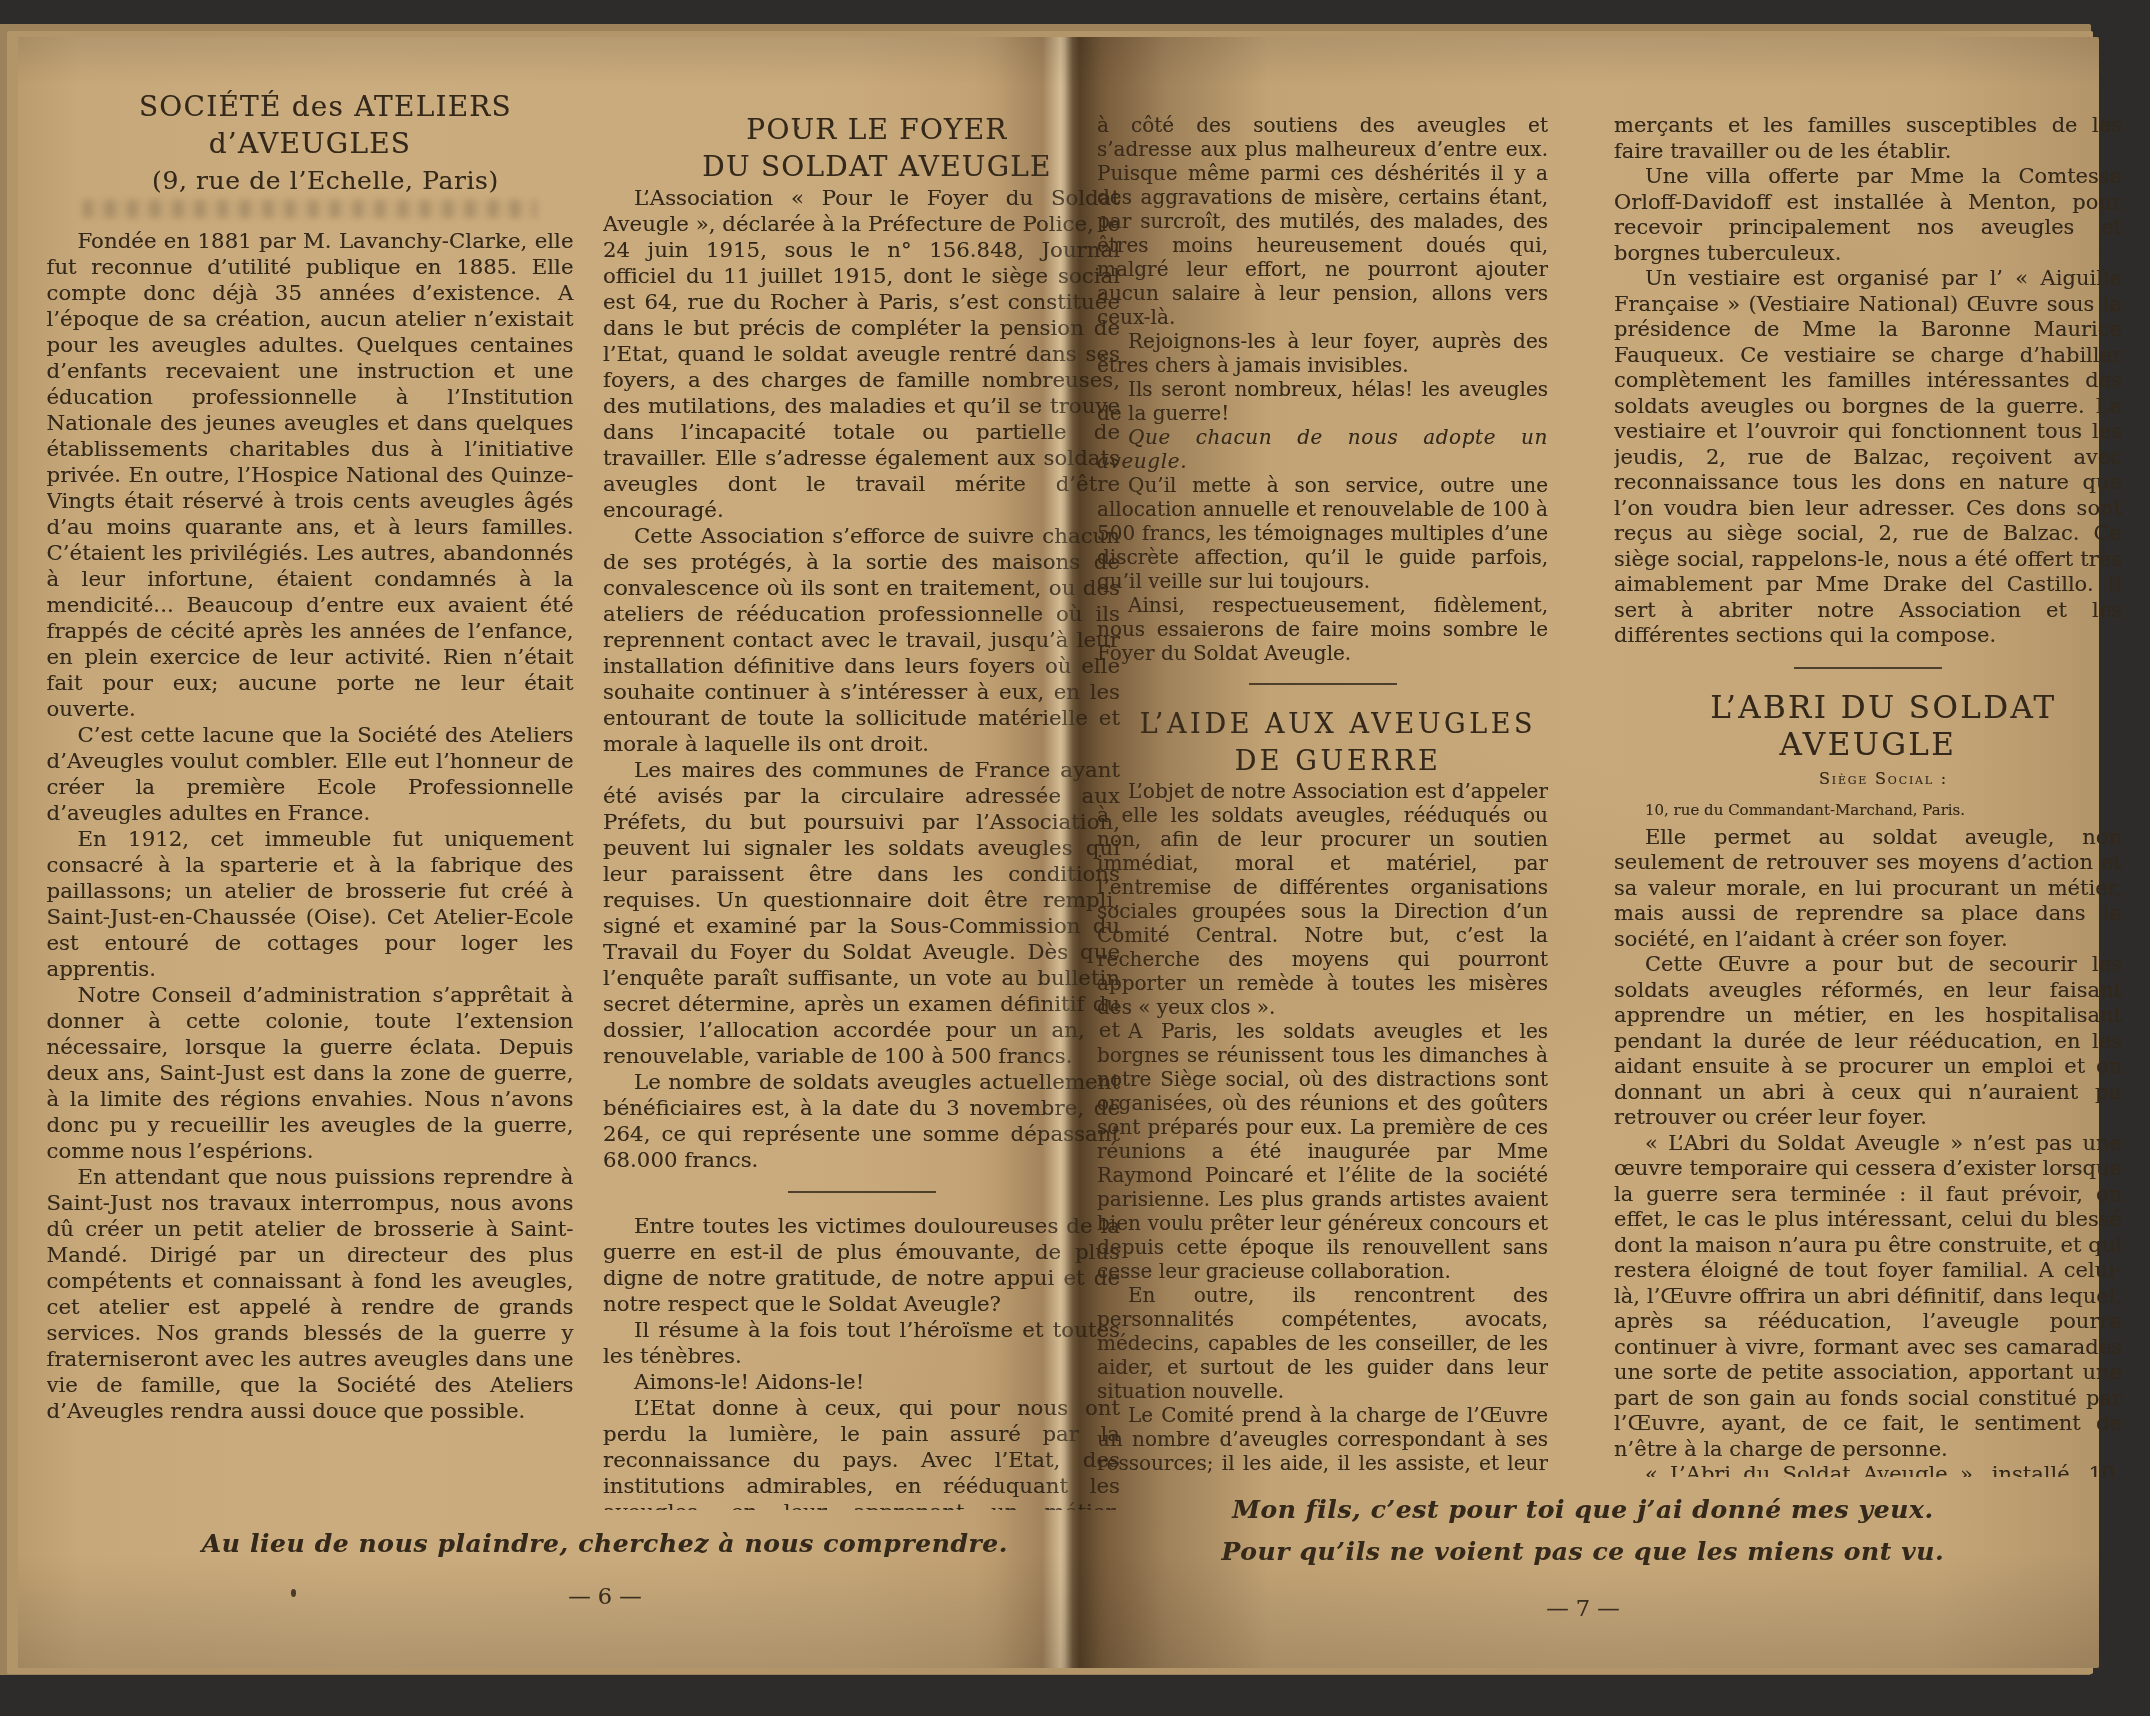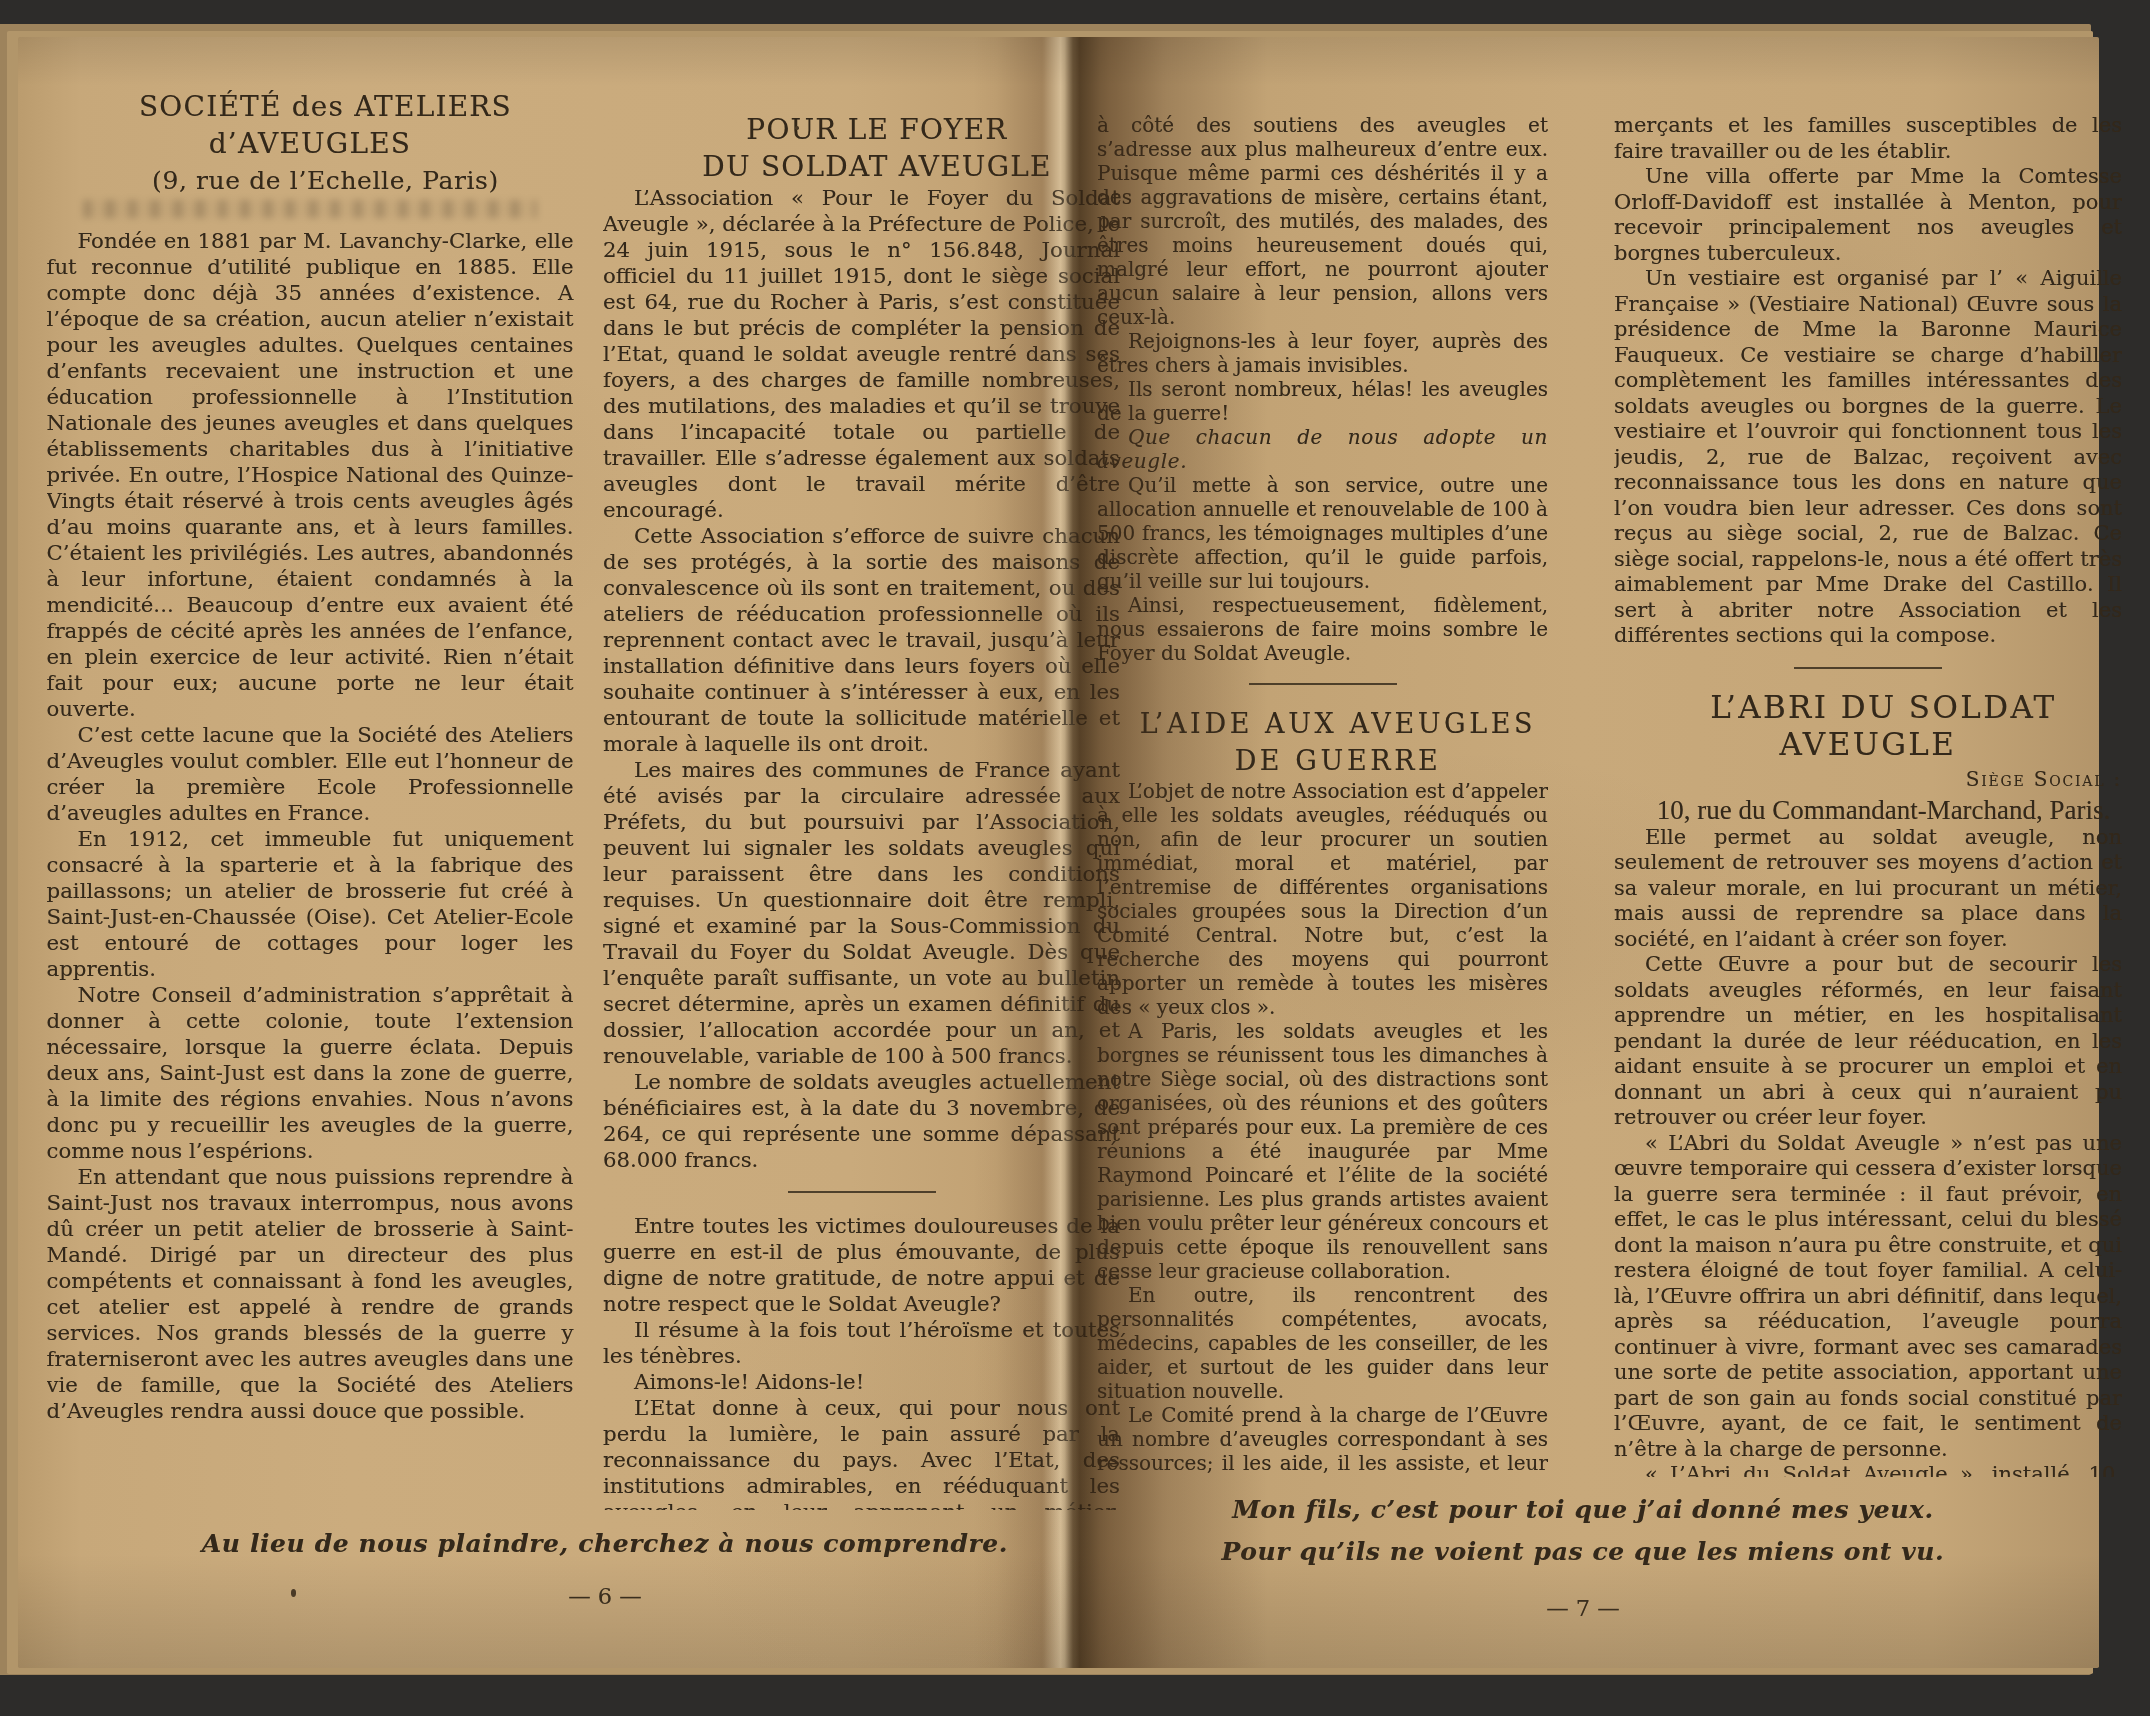--- a/index.html
+++ b/index.html
@@ -53,22 +53,22 @@
   .col2{left:585px;top:74px;width:517px;font-size:21.3px;line-height:26px;max-height:1399px;}
   .col3{left:1079px;top:76px;width:451px;font-size:20px;line-height:24px;max-height:1364px;}
   .col4{left:1549px;top:76px;width:508px;font-size:21px;line-height:25.5px;max-height:1364px;margin-left:47px;}
 
   .art-title{ text-align:center;text-indent:0;font-size:28px;line-height:37px;letter-spacing:1.2px;margin:0 0 3.6px 0;}
   .art-title.spaced{letter-spacing:3.6px;font-size:27px;}
   .art-title.mid{margin-top:20px;}
   .smudge{height:18px;width:86%;margin:1.2px auto 9.5px auto;
       background:repeating-linear-gradient(90deg, rgba(60,48,33,0.42) 0 9.5px, rgba(60,48,33,0.07) 9.5px 22.5px);
       filter:blur(3.6px);opacity:0.55;}
-  .subhead{text-align:right;text-indent:0;font-variant:small-caps;letter-spacing:1.8px;font-size:20px;line-height:32px;margin:0;}
-  .addr{text-align:center;text-indent:0;font-size:27px;line-height:30px;margin:0 0 4.7px 0;font-family:Liberation Serif, serif;}
+  .subhead{text-align:center;text-indent:0;font-variant:small-caps;letter-spacing:1.8px;font-size:16px;line-height:32px;margin:0;}
+  .addr{text-indent:0;font-size:15px;line-height:30px;margin:0 0 4.7px 0;}
   .divider{width:148px;border:none;border-top:2.4px solid rgba(48,37,22,0.8);margin:18px auto 20px auto;}
   .em-para{font-style:italic;letter-spacing:0.6px;}
 
   .quote{position:absolute;font-style:italic;font-weight:bold;color:#33281a;
          text-align:center;font-size:25px;line-height:42px;letter-spacing:0.6px;
          text-shadow:0 0 0.6px rgba(51,40,26,0.35);}
   .quote.left{left:148px;top:1486px;width:878px;}
   .quote.right{left:1144px;top:1452px;width:842px;}
   .pagenum{position:absolute;color:#3a2e1e;font-size:22.5px;text-align:center;
            text-shadow:0 0 0.6px rgba(51,40,26,0.35);}

